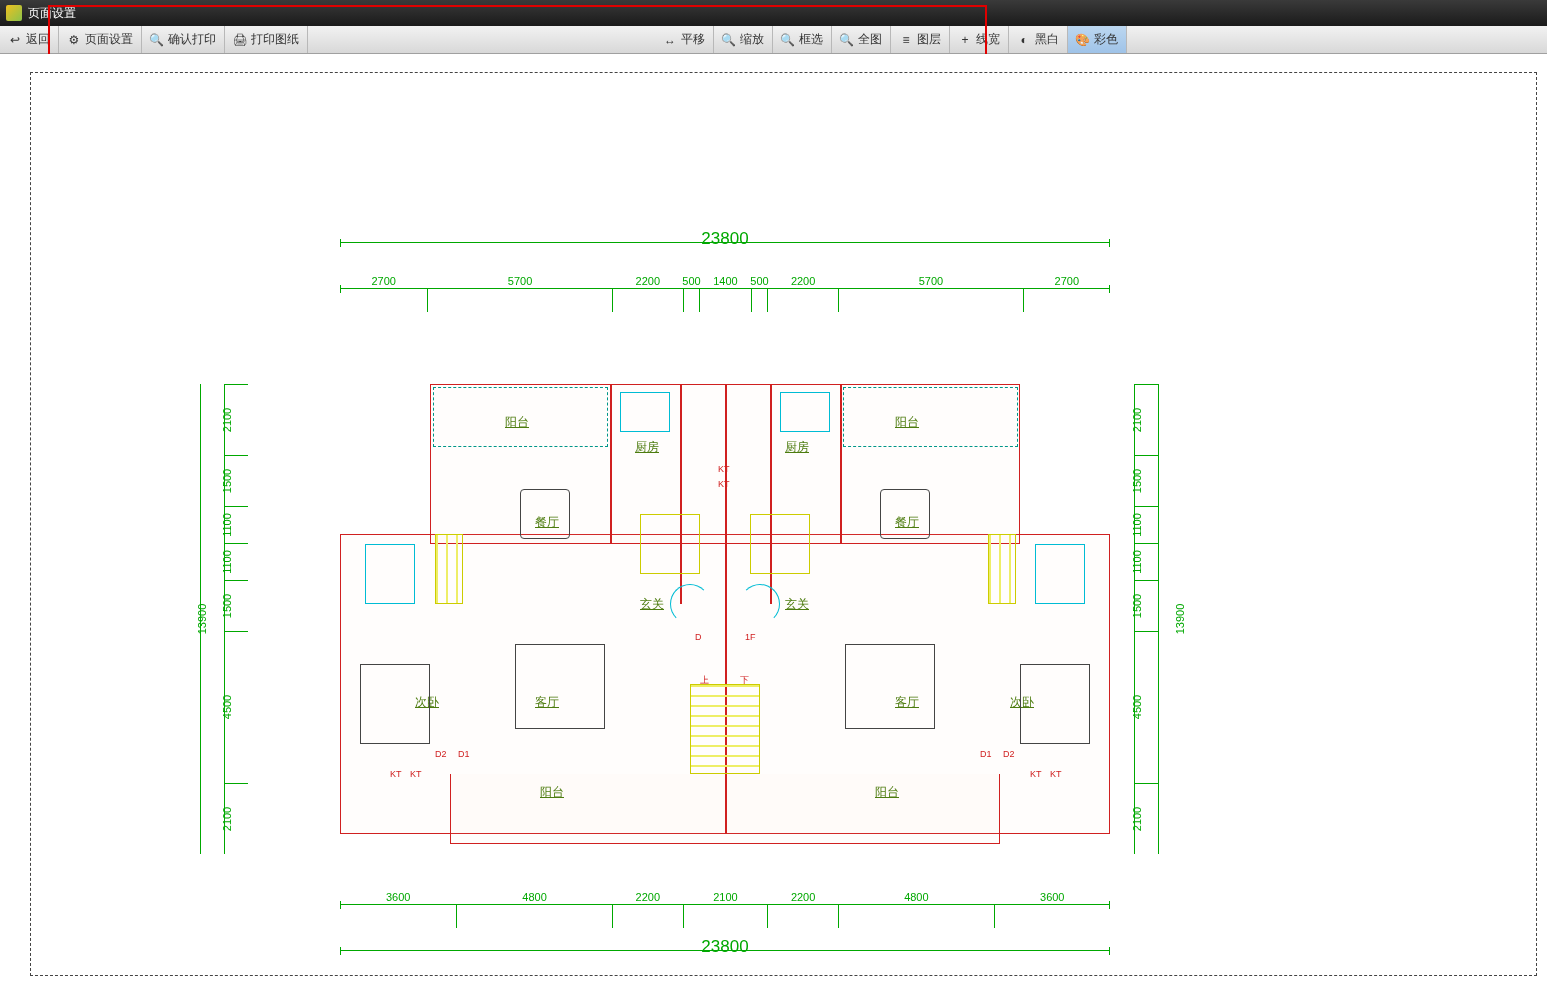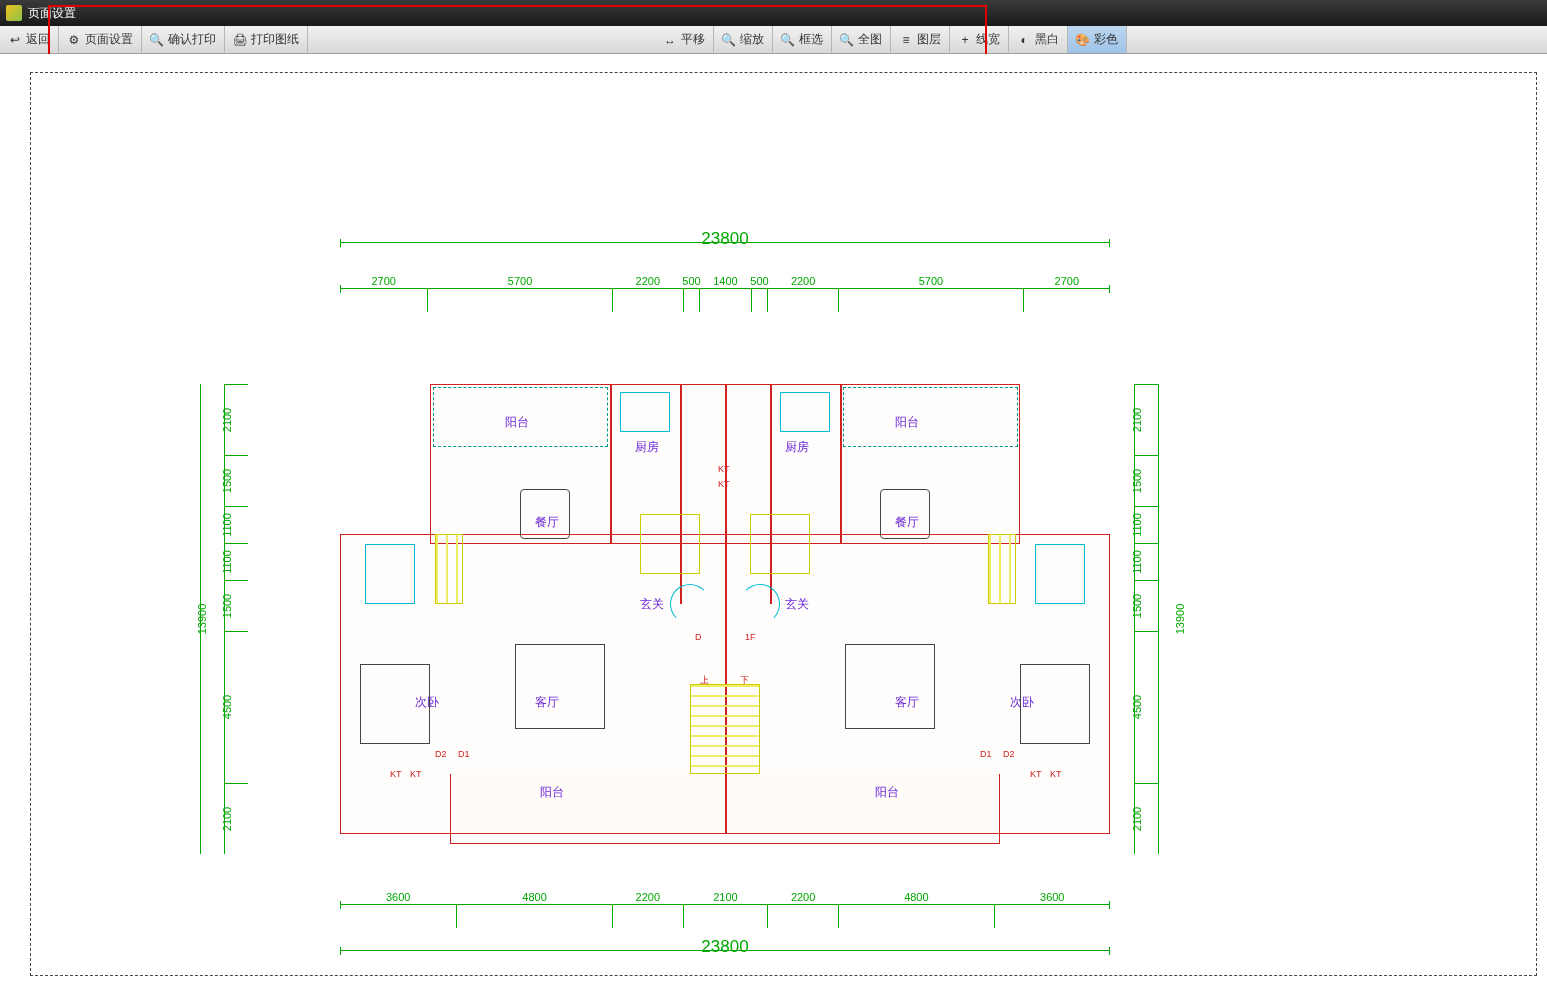--- a/index.html
+++ b/index.html
@@ -25,21 +25,21 @@
 .dim-row::before { left: 0; } .dim-row::after { right: 0; }
 .dim-val { position: absolute; top: -14px; color: #00a800; font-size: 17px; }
 .dim-seg { position: absolute; top: 0; height: 100%; border-left: 1px solid #00a800; }
 .dim-seg:first-child { border-left: none; }
 .dim-seg span { position: absolute; top: -14px; left: 50%; transform: translateX(-50%); white-space: nowrap; }
 .dim-vcol { position: absolute; width: 24px; top: 0; bottom: 0; border-left: 1px solid #00a800; }
 .dim-vseg { position: absolute; left: 0; width: 100%; border-top: 1px solid #00a800; }
 .dim-vseg span { position: absolute; left: -10px; top: 50%; transform: translateY(-50%) rotate(-90deg); transform-origin: center; white-space: nowrap; }
 .plan { position: absolute; left: 80px; top: 90px; width: 770px; height: 450px; }
 .wall { position: absolute; border: 1.5px solid #d02020; background: rgba(255,220,200,0.05); }
-.room-label { position: absolute; color: #6d28d9; font-size: 12px; font-weight: normal; }
+.room-label { position: absolute; color: #4d7c0f; font-size: 12px; font-weight: normal; text-decoration: underline; }
 .furn { position: absolute; border: 1px solid #444; }
 .furn-cyan { position: absolute; border: 1px solid #00bcd4; }
 .dashed-teal { position: absolute; border: 1px dashed #009688; }
 .stair { position: absolute; background: repeating-linear-gradient(to bottom, #eeee66 0, #eeee66 2px, transparent 2px, transparent 10px); border: 1px solid #cccc00; }
 .stair2 { position: absolute; background: repeating-linear-gradient(to right, #eeee66 0, #eeee66 2px, transparent 2px, transparent 10px); border: 1px solid #cccc00; }
 .door-arc { position: absolute; border: 1px solid #00bcd4; border-radius: 50%; border-right-color: transparent; border-bottom-color: transparent; }
 .small-label { position: absolute; color: #d02020; font-size: 9px; }
 </style>
 </head>
 <body>

